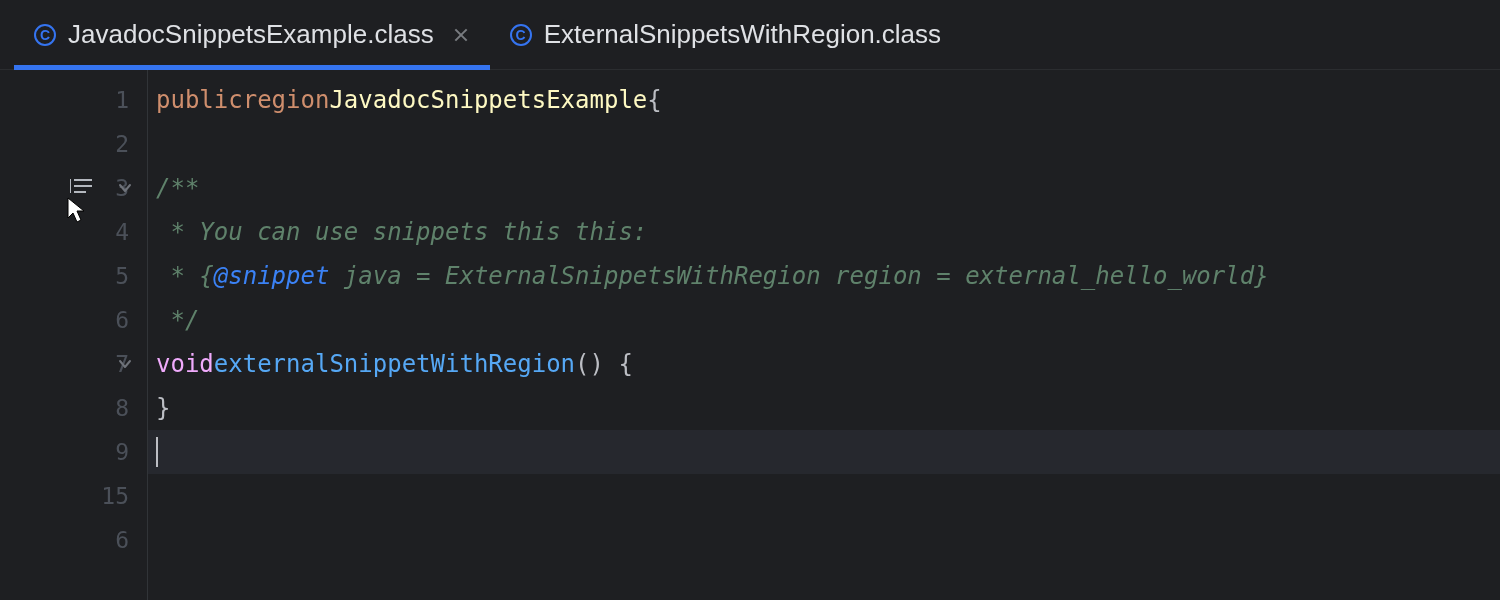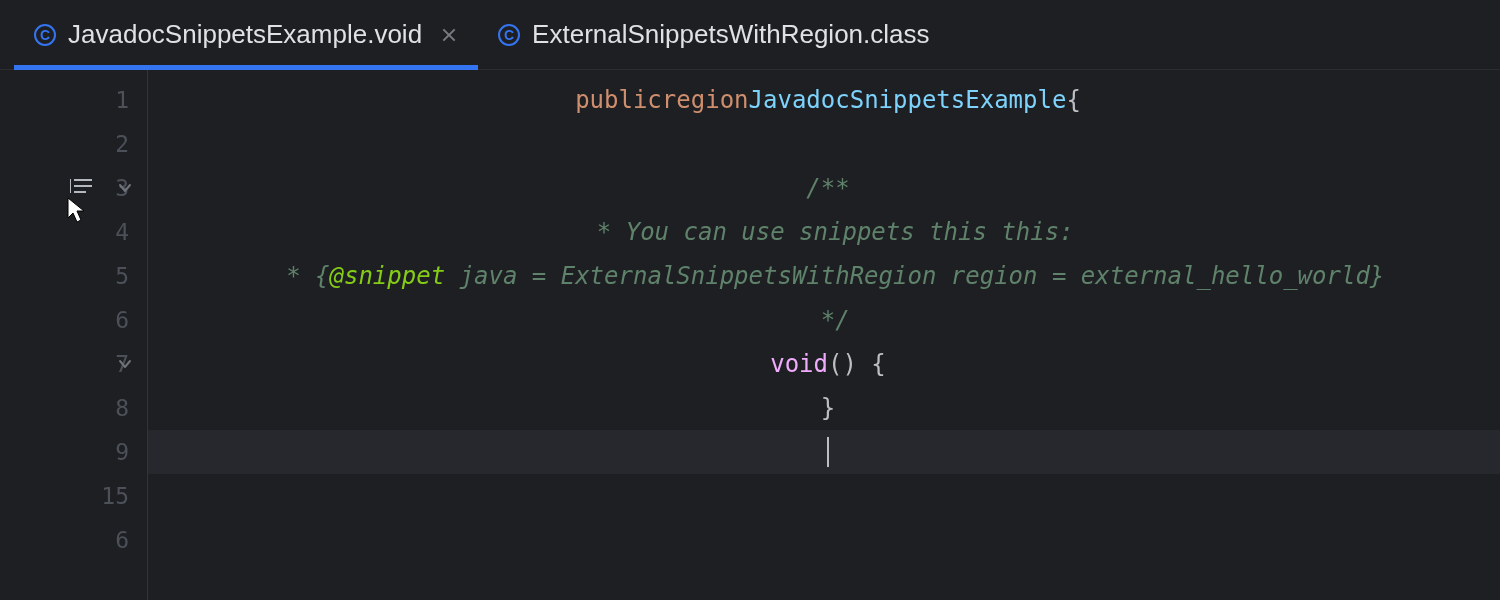--- a/index.html
+++ b/index.html
@@ -110,29 +110,28 @@
     padding-top: 8px;
     font-size: 24px;
     position: relative;
   }
   .cline {
     height: 44px;
     display: flex;
     align-items: center;
     white-space: pre;
     padding-left: 8px;
-    justify-content: center;
   }
   .cline.current { background: #26282e; }
   .kw   { color: #cf8e6d; }
-  .cls  { color: #7dd3fc; }
+  .cls  { color: #fef9c3; }
   .mth  { color: #56a8f5; }
   .punc { color: #bcbec4; }
   .doc  { color: #5f826b; font-style: italic; }
-  .doctag { color: #84cc16; font-style: italic; }
+  .doctag { color: #3b82f6; font-style: italic; }
   .void { color: #f0abfc; }
 
   .caret {
     display:inline-block;
     width:2px; height:30px;
     background:#bcbec4;
     vertical-align:middle;
   }
 
   .cursor-overlay {
@@ -142,21 +141,21 @@
     pointer-events: none;
     z-index: 10;
   }
 </style>
 </head>
 <body>
 
 <div class="tabs" id="tabs">
     <div class="tab active">
       <span class="file-icon">C</span>
-      <span>JavadocSnippetsExample.void</span>
+      <span>JavadocSnippetsExample.class</span>
       <span class="close-icon"></span>
     </div>
     <div class="tab">
       <span class="file-icon">C</span>
       <span>ExternalSnippetsWithRegion.class</span>
     </div>
   </div>
 
 <div class="editor">
   <div class="gutter" id="gutter">
@@ -212,21 +211,21 @@
         <span class="lnum">6</span>
       </div>
     </div>
   <div class="code">
     <div class="cline"><span class="kw">public</span> <span class="kw">region</span> <span class="cls">JavadocSnippetsExample</span> <span class="punc">{</span></div>
     <div class="cline"></div>
     <div class="cline">    <span class="doc">/**</span></div>
     <div class="cline">    <span class="doc"> * You can use snippets this this:</span></div>
     <div class="cline">    <span class="doc"> * {</span><span class="doctag">@snippet</span><span class="doc"> java = ExternalSnippetsWithRegion region = external_hello_world}</span></div>
     <div class="cline">    <span class="doc"> */</span></div>
-    <div class="cline">    <span class="void">void</span> <span class="punc">() {</span></div>
+    <div class="cline">    <span class="void">void</span> <span class="mth">externalSnippetWithRegion</span><span class="punc">() {</span></div>
     <div class="cline">    <span class="punc">}</span></div>
     <div class="cline current"><span class="caret"></span></div>
     <div class="cline"></div>
     <div class="cline"></div>
     <div class="cline"></div>
   </div>
 
   <div class="cursor-overlay">
     <svg width="26" height="30" viewBox="0 0 26 30">
       <path d="M3 2 L3 22 L8 17 L12 26 L16 24 L12 15 L19 15 Z" fill="#ffffff" stroke="#000" stroke-width="1"></path>

